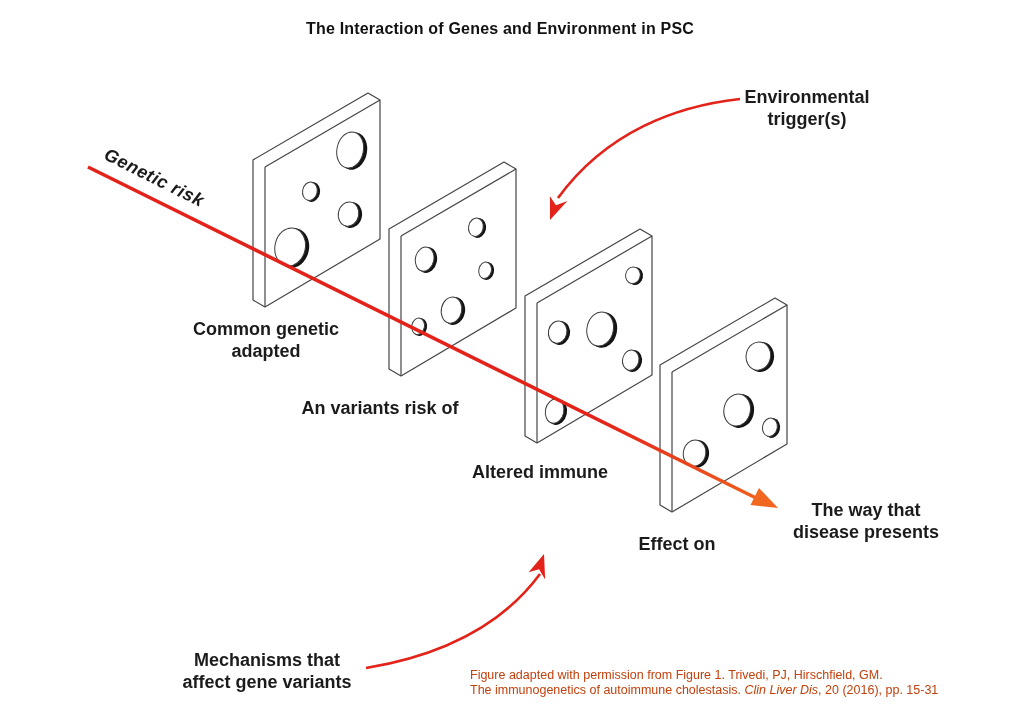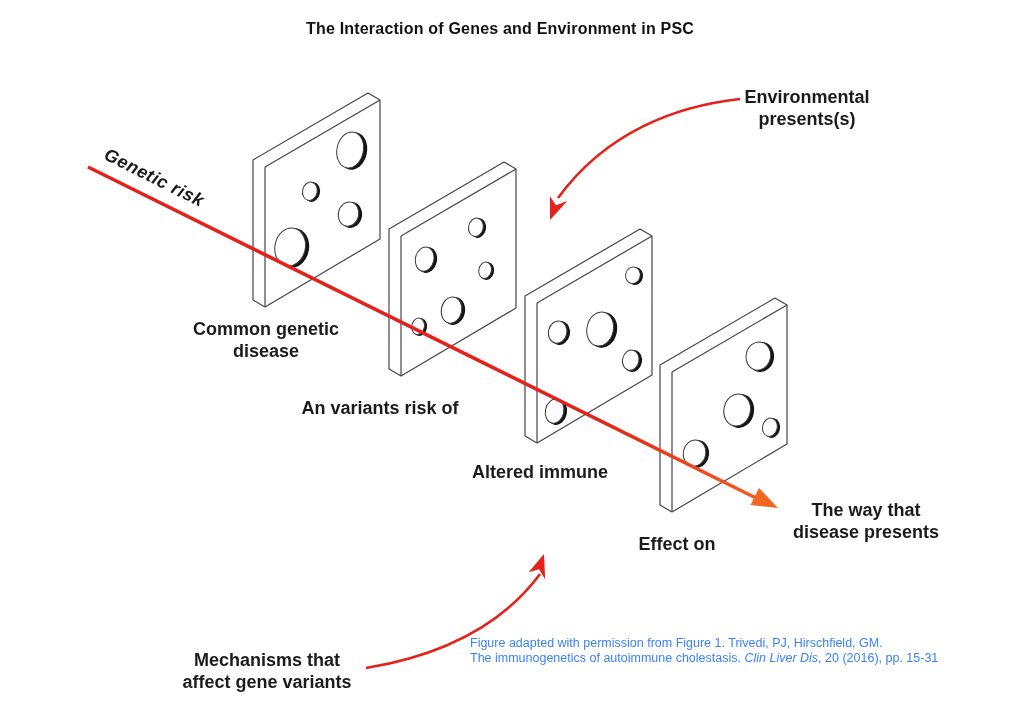--- a/index.html
+++ b/index.html
@@ -27,22 +27,22 @@
     white-space:nowrap;
   }
   .label span{display:block;}
   .genetic-risk{
     left:154px;top:178px;
     transform:translate(-50%,-50%) rotate(26.5deg);
     font-size:18px;font-weight:700;font-style:italic;
     letter-spacing:0.5px;color:#1b1b1b;white-space:nowrap;
   }
   .citation{
-    left:470px;top:636px;width:500px;
-    font-size:12.5px;line-height:14.5px;color:#3b82f6;
+    left:470px;top:668px;width:500px;
+    font-size:12.5px;line-height:14.5px;color:#c2410c;
     font-weight:400;
   }
   .citation .it{font-style:italic;}
 </style>
 </head>
 <body>
 
 <div id="figure">
 
   <svg width="1024" height="708" viewBox="0 0 1024 708">
@@ -173,26 +173,26 @@
       <path d="M0,0 L9,24 L0,16 L-9,22 Z" transform="translate(544,554) rotate(18)" fill="#e32219" stroke="none"></path>
     </g>
   </svg>
 
   <div class="abs title">The Interaction of Genes and Environment in PSC</div>
 
   <div class="abs genetic-risk">Genetic risk</div>
 
   <div class="abs label" style="left:807px;top:108px;">
     <span>Environmental</span>
-    <span>presents(s)</span>
+    <span>trigger(s)</span>
   </div>
 
   <div class="abs label" style="left:266px;top:340px;">
     <span>Common genetic</span>
-    <span>disease</span>
+    <span>adapted</span>
   </div>
 
   <div class="abs label" style="left:380px;top:408px;">
     <span>An variants risk of</span>
   </div>
 
   <div class="abs label" style="left:540px;top:472px;">
     <span>Altered immune</span>
   </div>
 

